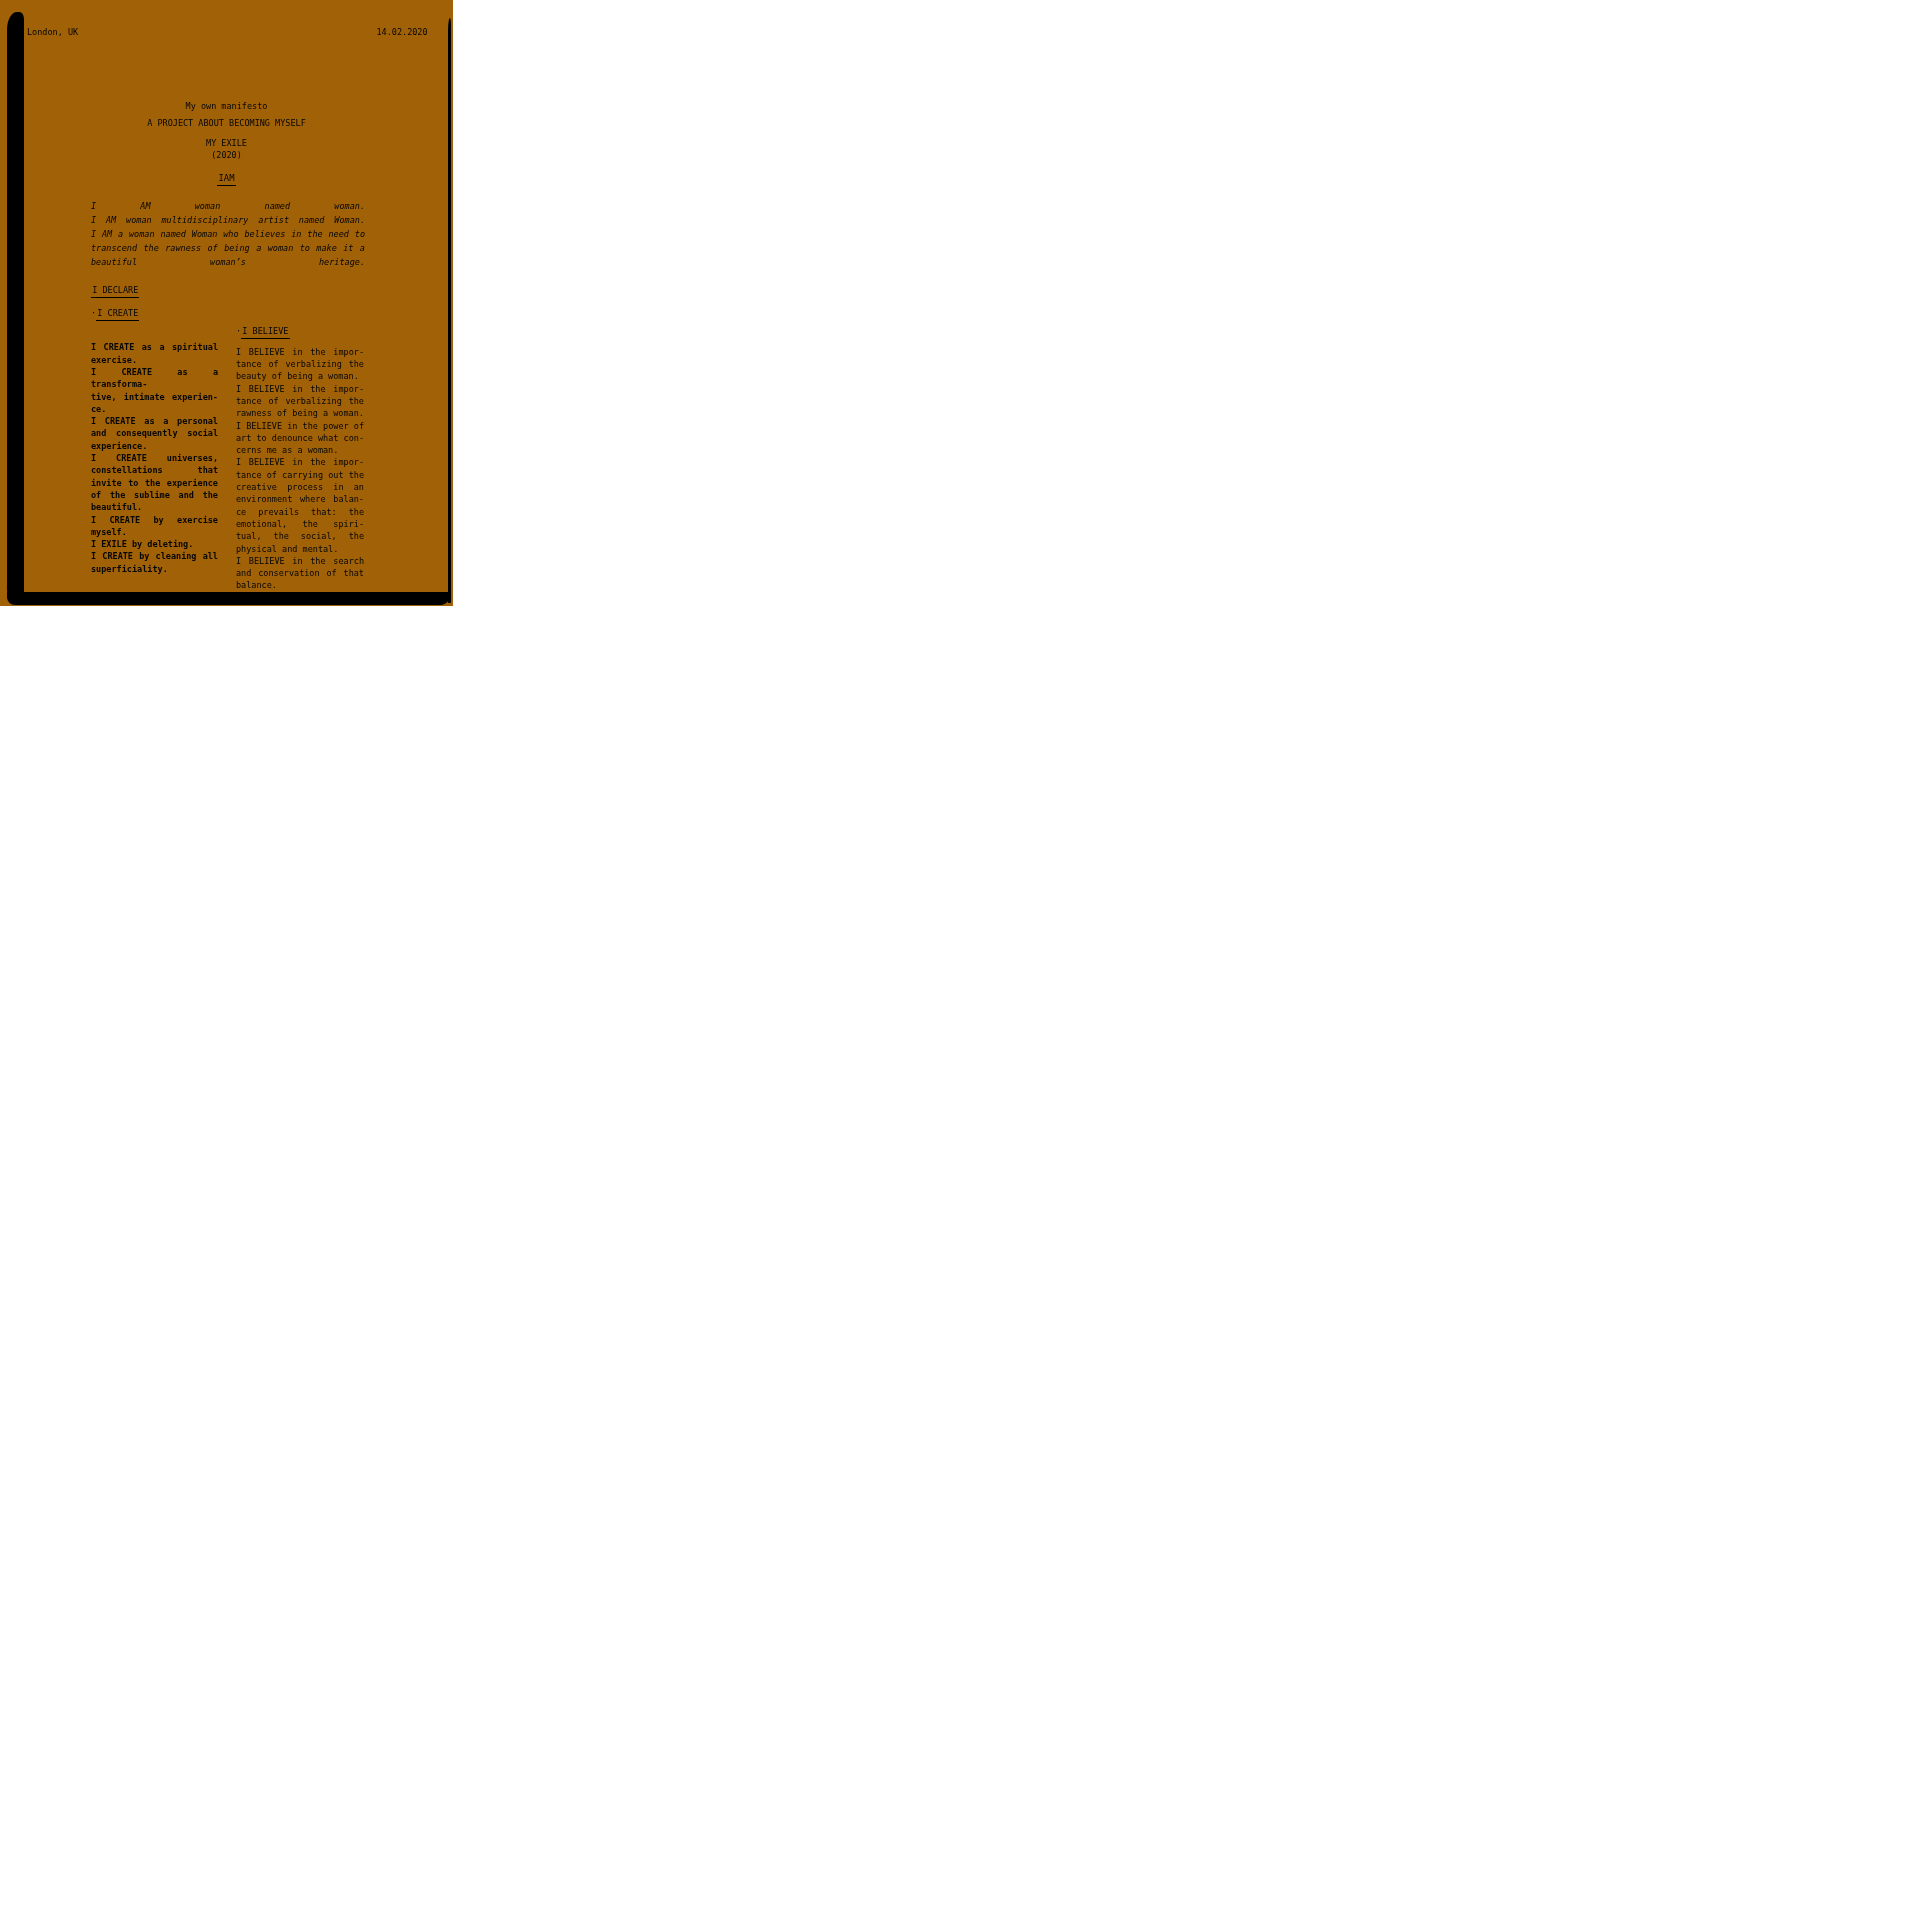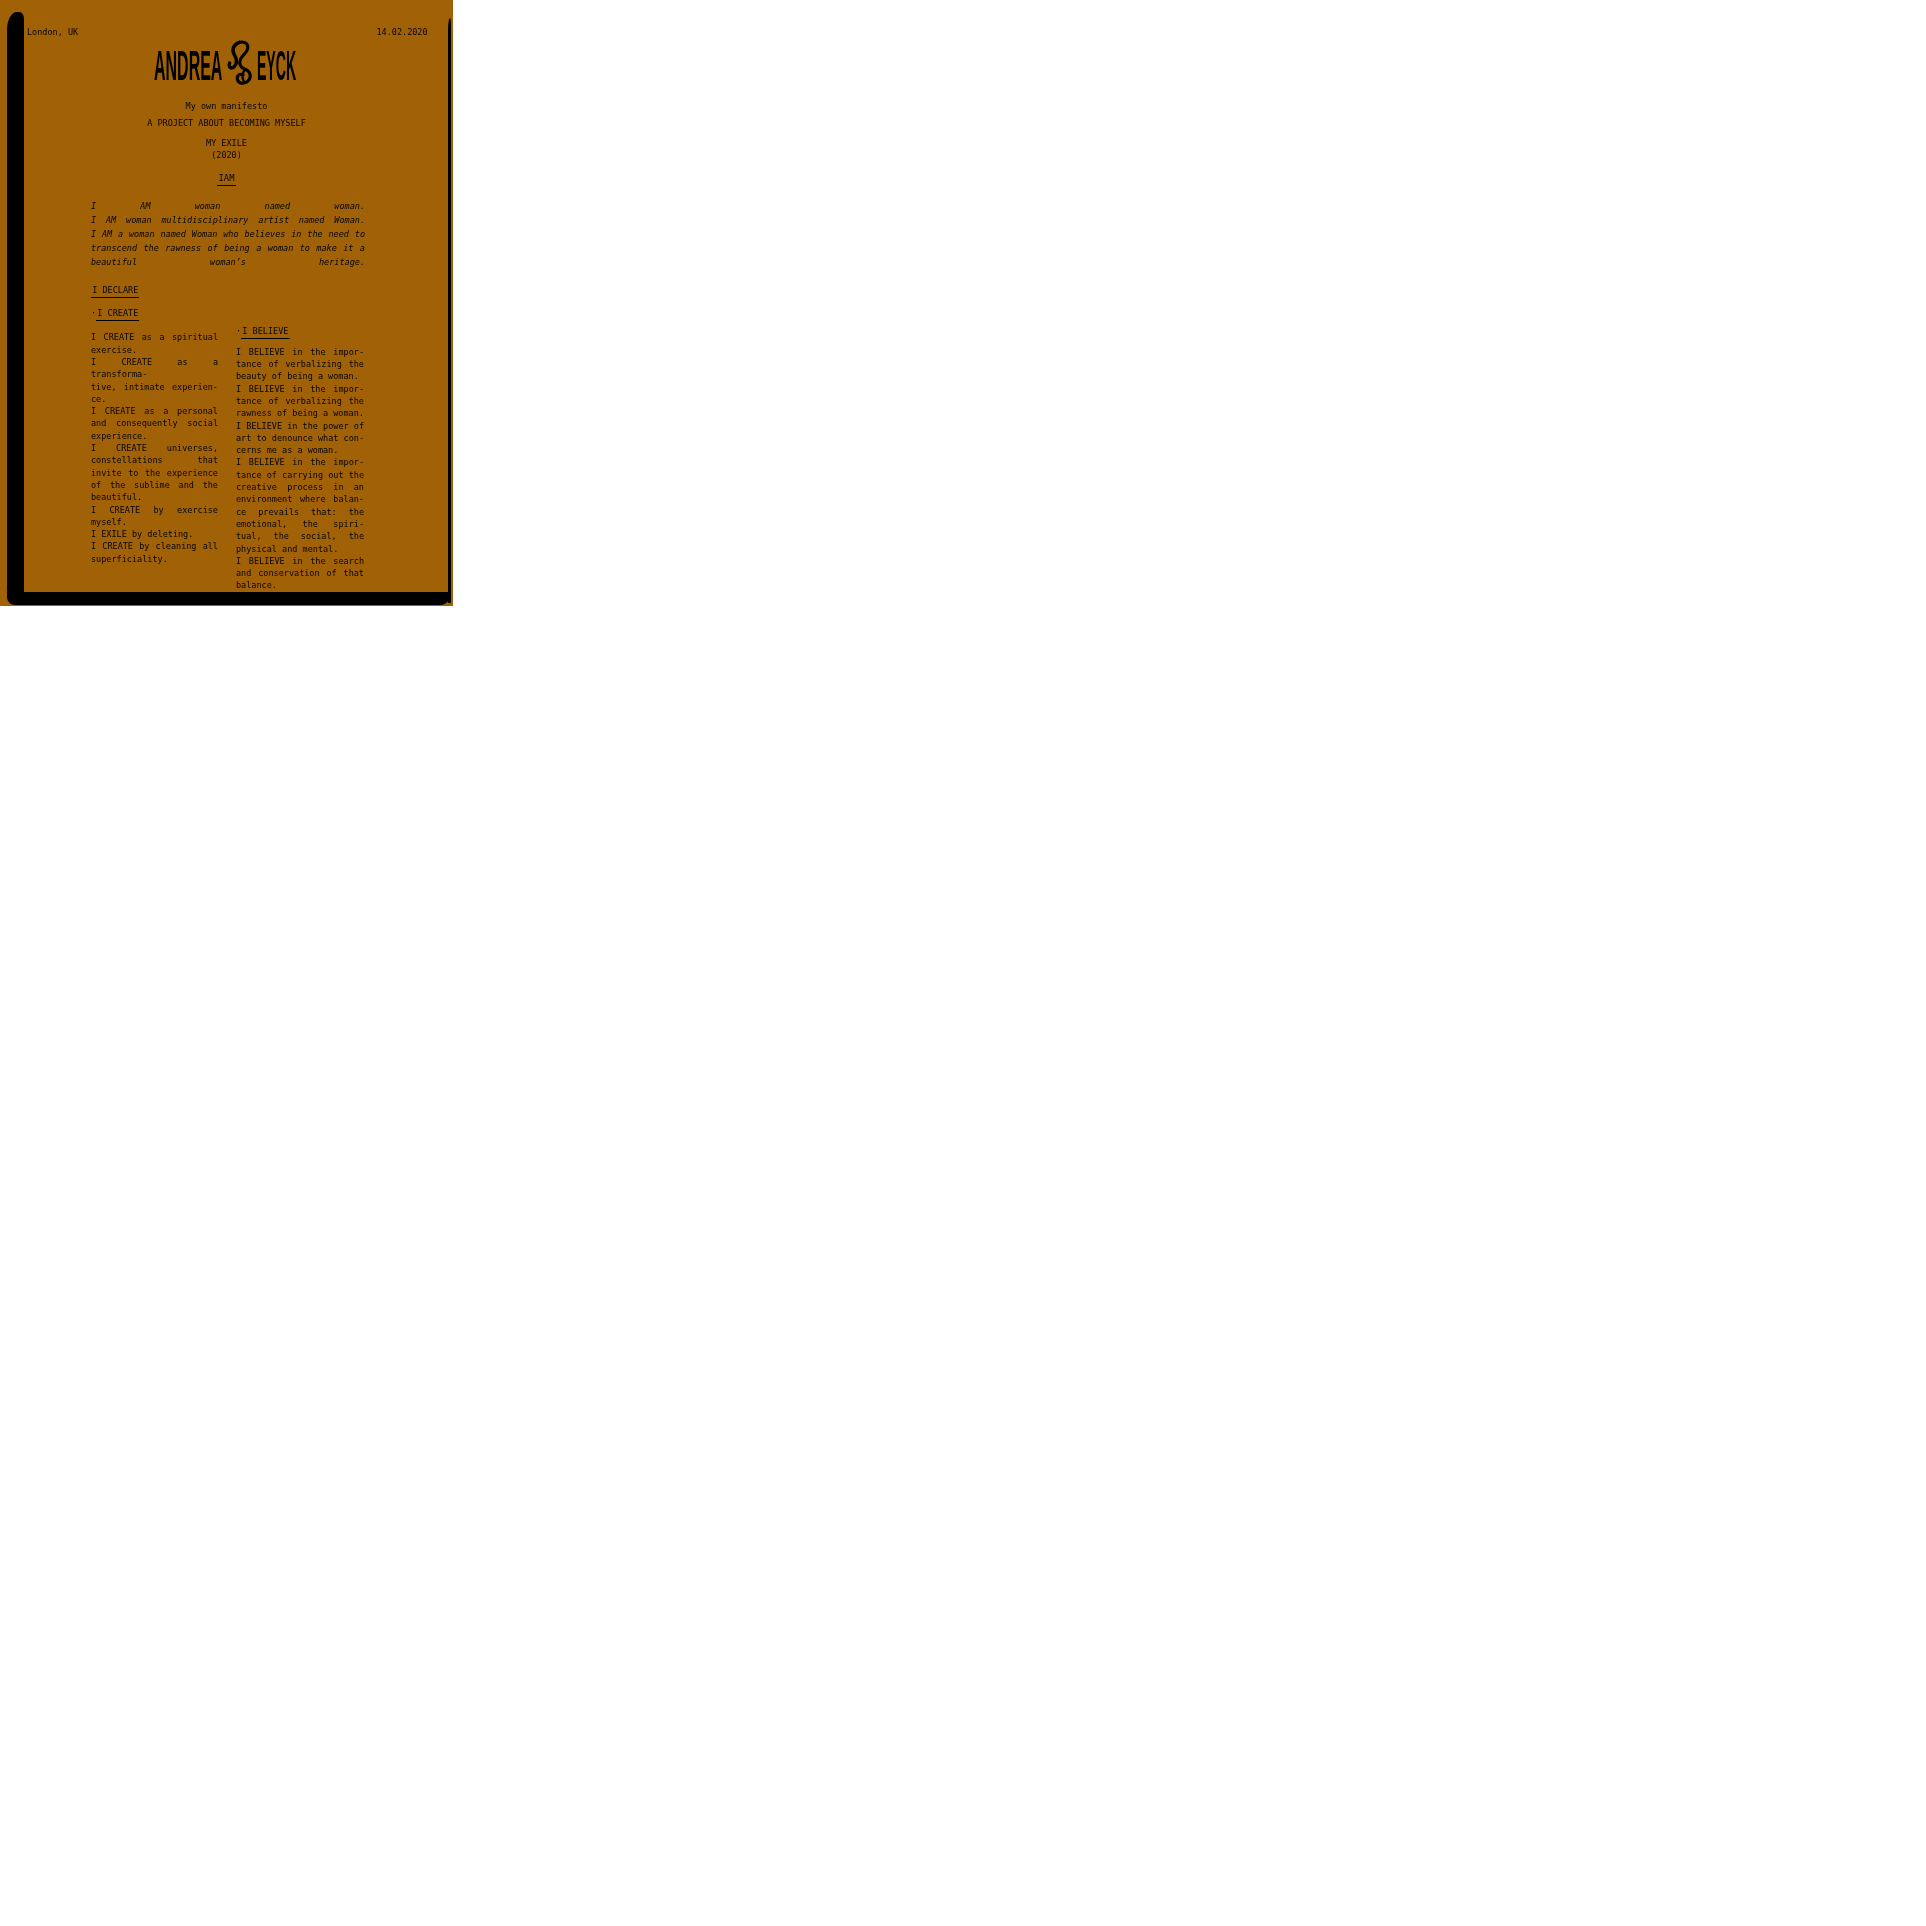--- a/index.html
+++ b/index.html
@@ -45,48 +45,37 @@
     position:absolute; left:91px; top:199px; width:274px;
     font-size:8.5px; line-height:14px;font-style:italic;
   }
   .iam-par .ln { text-align:justify; text-align-last:justify; }
   
   .col { position:absolute; top:284px; font-size:8.5px; line-height:12.3px; }
   .col-left  { left:91px; width:127px; }
   .col-right { left:236px; width:128px;margin-top:41px; }
   .col-head { line-height:12.3px; }
   .sub-head { margin-top:10.8px; line-height:12.3px; }
-  .body-left  { margin-top:12px; }
+  .body-left  { margin-top:22px;font-weight:bold; }
   .body-right { margin-top:8.5px; }
   .col .ln { text-align:left; }
   .col .ln.jl { text-align:justify; text-align-last:justify; }
 </style>
 </head>
 <body>
 
 <div class="page">
 
   <div class="bar-left"></div>
   <div class="bar-right"></div>
   <div class="bar-bottom"></div>
 
   <div class="hdr hdr-left">London, UK</div>
   <div class="hdr hdr-right">14.02.2020</div>
 
-  <div class="logo">
-    <svg width="146" height="52" viewBox="0 0 380 135">
-      <text x="0" y="105" font-size="112" textLength="178" lengthAdjust="spacingAndGlyphs">ANDREA</text>
-      <g transform="translate(192,2)">
-        <path class="swirl" stroke-width="9" d="M30,4 C14,10 10,24 17,36 C24,48 25,60 16,68 C9,74 1,68 5,58"></path>
-        <path class="swirl" stroke-width="8" d="M30,4 C44,0 54,8 52,20 C50,32 38,36 33,48 C28,60 33,70 45,74 C59,79 63,94 53,104 C43,114 27,112 25,100 C23,90 32,84 40,89"></path>
-        <path class="swirl" stroke-width="6" d="M45,74 C38,84 36,96 42,106"></path>
-      </g>
-      <text x="268" y="105" font-size="112" textLength="102" lengthAdjust="spacingAndGlyphs">EYCK</text>
-    </svg>
-  </div>
 
   <div class="ctr t-manifesto">My own manifesto</div>
   <div class="ctr t-project">A PROJECT ABOUT BECOMING MYSELF</div>
   <div class="ctr t-work">MY EXILE</div>
   <div class="ctr t-year">(2020)</div>
 
   <div class="ctr t-iam">
     <span class="u">IAM</span>
   </div>
 

